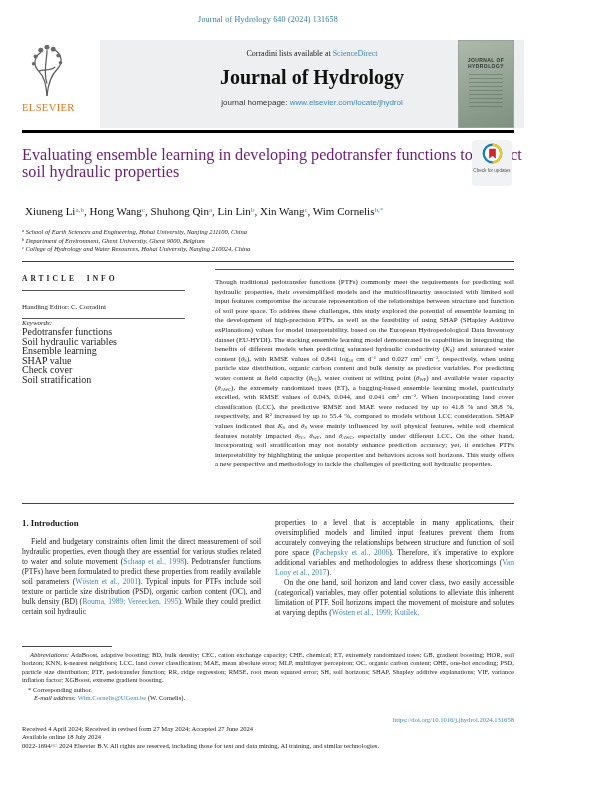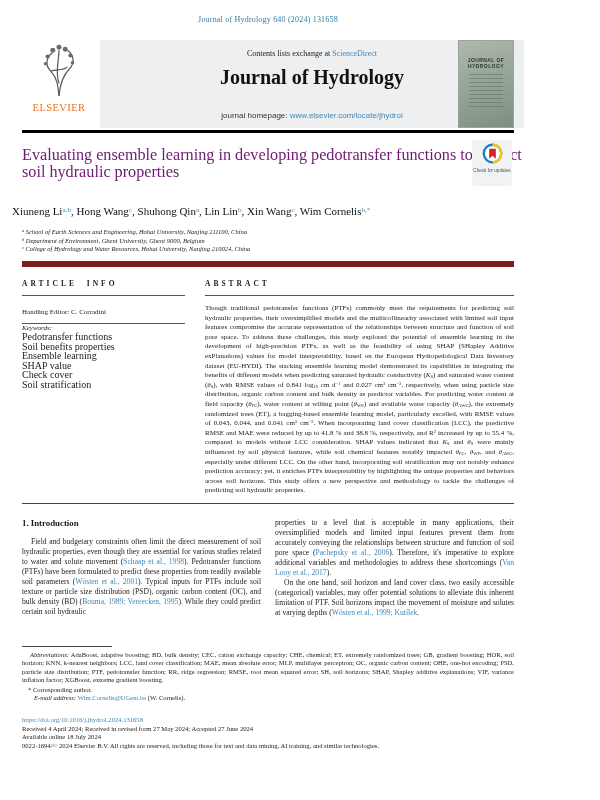--- a/index.html
+++ b/index.html
@@ -3,47 +3,47 @@
 <meta charset="utf-8">
 <style>
   html,body{margin:0;padding:0;background:#ffffff;}
   .page{position:relative;width:536px;height:800px;background:#fff;overflow:hidden;
         font-family:"Liberation Serif",serif;color:#1c1c1c;}
   
   .jref{position:absolute;top:15px;left:0;right:0;text-align:center;
         font-size:8px;color:#337ba9;letter-spacing:.2px;}
   
   .header{position:absolute;top:40px;left:22px;right:22px;height:88px;}
-  .logo{position:absolute;left:0;top:0;width:74px;height:88px;text-align:center;}
+  .logo{position:absolute;left:0;top:0;width:74px;height:88px;}
   .logo-word{font-size:10.5px;color:#e8731e;letter-spacing:.4px;margin-top:0px;font-weight:400;}
   .banner{position:absolute;left:78px;top:0;width:424px;height:88px;background:#edeff0;text-align:center;}
   .contents-line{margin-top:9px;font-size:8px;color:#222;}
   .jname{margin-top:8px;font-size:20px;font-weight:700;color:#111;}
-  .homepage{margin-top:22px;font-size:8px;font-family:"Liberation Sans",sans-serif;color:#333;}
+  .homepage{margin-top:9px;font-size:8px;font-family:"Liberation Sans",sans-serif;color:#333;}
   .blue,.b{color:#3f87b7;}
   .cover{position:absolute;right:0;top:0;width:54px;height:86px;border:1px solid #9aa49a;
          background:linear-gradient(160deg,#aeb9ab 0%,#97a697 45%,#7e8f80 100%);overflow:hidden;}
   .cover-title{margin-top:16px;text-align:center;font-family:"Liberation Sans",sans-serif;
                font-size:5px;font-weight:700;color:#2e362f;letter-spacing:.4px;line-height:6px;}
   .cover-toc{margin:5px auto 0 auto;width:34px;height:34px;
              background:repeating-linear-gradient(to bottom,#5d6e5f 0 1px,transparent 1px 4px);opacity:.55;}
   .thickrule{position:absolute;top:130px;left:22px;right:22px;height:2.5px;background:#000;}
   
   .title{position:absolute;top:147px;left:22px;width:505px;margin:0;
          font-size:16.2px;font-weight:400;line-height:17px;color:#701a75;}
   .check{position:absolute;top:140px;right:24px;width:40px;height:46px;background:#f1f2f3;
          border-radius:3px;text-align:center;cursor:pointer;}
   .check svg{margin-top:3px;}
   .check-label{font-family:"Liberation Sans",sans-serif;font-size:4.6px;color:#555;line-height:5.2px;}
-  .authors{position:absolute;top:205px;left:12px;width:540px;font-size:11px;color:#111;}
+  .authors{position:absolute;top:205px;left:25px;width:540px;font-size:11px;color:#111;}
   .affils{position:absolute;top:228px;left:22px;width:540px;font-size:6.5px;font-style:italic;
           line-height:8.6px;color:#222;}
   
-  .ia{position:absolute;top:261px;left:22px;right:22px;border-top:6px solid #7f1d1d;
-      display:grid;grid-template-columns:163px 1fr;column-gap:20px;}
+  .ia{position:absolute;top:261px;left:22px;right:22px;border-top:1px solid #7f1d1d;
+      display:grid;grid-template-columns:163px 1fr;column-gap:30px;}
   .sec-head{margin-top:12px;font-size:7.5px;font-weight:700;letter-spacing:3px;word-spacing:5px;color:#222;}
   .inner-rule{border-top:1px solid #555;margin-top:7px;}
   .editor{margin-top:12px;font-size:7px;}
   .kw-label{font-size:7px;font-style:italic;}
   .kw{font-size:10px;line-height:9.5px;}
   .abstract{margin-top:8px;font-size:7px;line-height:9.6px;text-align:justify;color:#1a1a1a;}
   .ia-bottom{position:absolute;top:503px;left:22px;right:22px;border-top:1px solid #444;}
   
   .body{position:absolute;top:518px;left:22px;right:22px;
         display:grid;grid-template-columns:1fr 1fr;column-gap:14px;}
@@ -54,21 +54,21 @@
   .footnote{position:absolute;top:646px;left:22px;right:22px;}
   .fn-rule{width:90px;border-top:1px solid #444;margin-bottom:4px;}
   .footnote p{margin:0;font-size:6.6px;line-height:8.3px;text-align:justify;}
   .fn-abbr{text-indent:8px;}
   .fn-corr{text-indent:6px;margin-top:2px !important;}
   .fn-email{text-indent:12px;}
   .footer{position:absolute;top:716px;left:22px;right:22px;font-size:6.6px;line-height:8.6px;}
   .sub,.sup{font-size:65%;line-height:0;position:relative;vertical-align:baseline;}
   .sup{top:-0.45em;} .sub{top:0.25em;}
   .i{font-style:italic;}
-  a,.linklike{text-decoration:none;cursor:pointer;}
+  a,.linklike{text-decoration:none;cursor:pointer;text-align:right;}
 </style>
 </head>
 <body>
 
 <div class="page">
 
   <div class="jref">Journal of Hydrology 640 (2024) 131658</div>
 
   <div class="header">
     <div class="logo">
@@ -89,21 +89,21 @@
             <circle cx="9" cy="23" r="1.7"></circle>
               <circle cx="35" cy="22" r="1.7"></circle>
           </g>
         </svg>
       </span>
       <div class="logo-word">ELSEVIER</div>
     </div>
 
     <div class="banner">
       <div class="contents-line">
-        <span>Contents lists exchange at</span>
+        <span>Corradini lists available at</span>
         <span class="blue linklike">ScienceDirect</span>
       </div>
       <div class="jname">Journal of Hydrology</div>
       <div class="homepage">
         <span>journal homepage:</span>
         <span class="blue linklike">www.elsevier.com/locate/jhydrol</span>
       </div>
     </div>
 
     <div class="cover">
@@ -137,29 +137,28 @@
 
   <div class="ia">
     <div>
       <div class="sec-head">ARTICLE INFO</div>
       <div class="inner-rule"></div>
       <div class="editor">Handling Editor: C. Corradini</div>
       <div class="inner-rule"></div>
       <div class="kw-label">Keywords:</div>
       <div class="kw">
         <div>Pedotransfer functions</div>
-        <div>Soil benefits properties</div>
+        <div>Soil hydraulic variables</div>
         <div>Ensemble learning</div>
         <div>SHAP value</div>
         <div>Check cover</div>
         <div>Soil stratification</div>
       </div>
     </div>
     <div>
-      <div class="sec-head">ABSTRACT</div>
       <div class="inner-rule"></div>
       <div class="abstract"><span>Though traditional pedotransfer functions (PTFs) commonly meet the requirements for predicting soil hydraulic properties, their oversimplified models and the multicollinearity associated with limited soil input features compromise the accurate representation of the relationships between structure and function of soil pore space. To address these challenges, this study explored the potential of ensemble learning in the development of high-precision PTFs, as well as the feasibility of using SHAP (SHapley Additive exPlanations) values for model interpretability, based on the European Hydropedological Data Inventory dataset (EU-HYDI). The stacking ensemble learning model demonstrated its capabilities in integrating the benefits of different models when predicting saturated hydraulic conductivity (</span><span class="i">K</span><span class="sub">S</span><span>) and saturated water content (</span><span class="i">θ</span><span class="sub">S</span><span>), with RMSE values of 0.841 log</span><span class="sub">10</span><span> cm d</span><span class="sup">−1</span><span> and 0.027 cm</span><span class="sup">3</span><span> cm</span><span class="sup">−3</span><span>, respectively, when using particle size distribution, organic carbon content and bulk density as predictor variables. For predicting water content at field capacity (</span><span class="i">θ</span><span class="sub">FC</span><span>), water content at wilting point (</span><span class="i">θ</span><span class="sub">WP</span><span>) and available water capacity (</span><span class="i">θ</span><span class="sub">AWC</span><span>), the extremely randomized trees (ET), a bagging-based ensemble learning model, particularly excelled, with RMSE values of 0.043, 0.044, and 0.041 cm</span><span class="sup">3</span><span> cm</span><span class="sup">−3</span><span>. When incorporating land cover classification (LCC), the predictive RMSE and MAE were reduced by up to 41.8 % and 38.8 %, respectively, and R</span><span class="sup">2</span><span> increased by up to 55.4 %, compared to models without LCC consideration. SHAP values indicated that </span><span class="i">K</span><span class="sub">S</span><span> and </span><span class="i">θ</span><span class="sub">S</span><span> were mainly influenced by soil physical features, while soil chemical features notably impacted </span><span class="i">θ</span><span class="sub">FC</span><span>, </span><span class="i">θ</span><span class="sub">WP</span><span>, and </span><span class="i">θ</span><span class="sub">AWC</span><span>, especially under different LCC. On the other hand, incorporating soil stratification may not notably enhance prediction accuracy; yet, it enriches PTFs interpretability by highlighting the unique properties and behaviors across soil horizons. This study offers a new perspective and methodology to tackle the challenges of predicting soil hydraulic properties.</span></div>
     </div>
   </div>
   <div class="ia-bottom"></div>
 
   <div class="body">
     <div>
       <h2>1. Introduction</h2>
       <p class="indent"><span>Field and budgetary constraints often limit the direct measurement of soil hydraulic properties, even though they are essential for various studies related to water and solute movement (</span><span class="b">Schaap et al., 1998</span><span>). Pedotransfer functions (PTFs) have been formulated to predict these properties from readily available soil parameters (</span><span class="b">Wösten et al., 2001</span><span>). Typical inputs for PTFs include soil texture or particle size distribution (PSD), organic carbon content (OC), and bulk density (BD) (</span><span class="b">Bouma, 1989; Vereecken, 1995</span><span>). While they could predict certain soil hydraulic</span></p>

